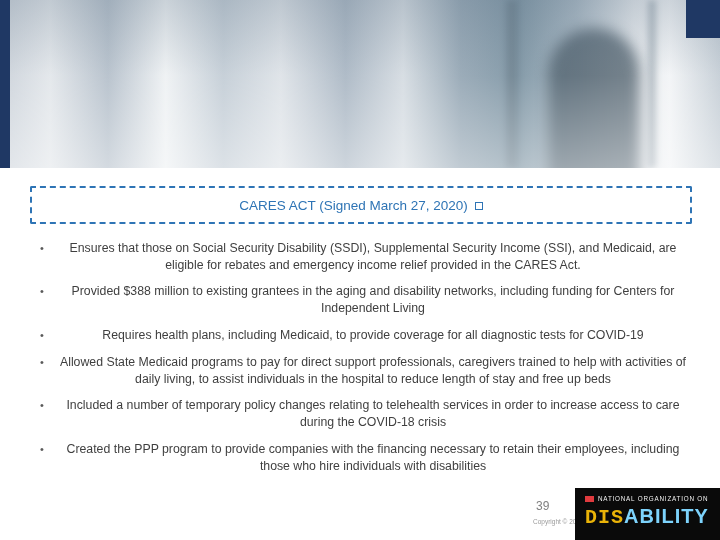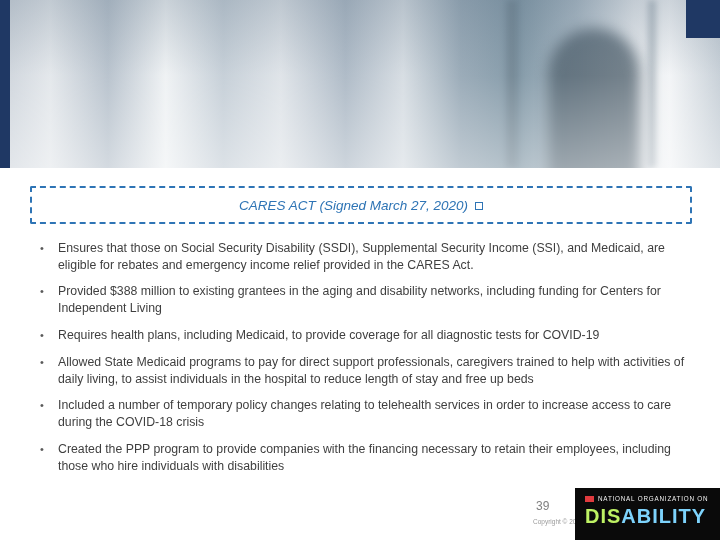--- a/index.html
+++ b/index.html
@@ -52,39 +52,39 @@
   .title-bar .title-text {
     color:#ffffff; font-size:18px; font-weight:500; letter-spacing:.6px;
   }
 
   
   .heading-box {
     position:absolute; top:186px; left:30px; right:28px; height:38px;
     border:2px dashed #2e74b5; border-radius:2px;
     display:flex; align-items:center; justify-content:center; gap:7px;
   }
-  .heading-text { color:#2e74b5; font-size:13.5px;font-style:italic; }
+  .heading-text { color:#2e74b5; font-size:13.5px; }
   .square-bullet {
     display:inline-block; width:8px; height:8px;
     border:1.5px solid #2e74b5; margin-top:1px;
   }
 
   
   .bullet-list {
     position:absolute; top:240px; left:40px; right:32px;
     list-style:none;
   }
   .bullet-list li {
     display:flex; gap:12px; margin-bottom:10px;
     color:#3f3f3f; font-size:12.3px; line-height:1.36;
   }
   .bullet-list .marker {
     color:#595959; font-size:11px; line-height:1.55; width:6px; flex:none;
   }
-  .bullet-list .text { flex:1; }
+  .bullet-list .text { flex:1;text-align:center; }
 
   
   .page-number {
     position:absolute; left:536px; top:499px;
     color:#808080; font-size:12px;
   }
   .copyright {
     position:absolute; left:533px; top:518px;
     color:#9a9a9a; font-size:6.5px;
   }
@@ -97,21 +97,21 @@
     display:flex; align-items:center; gap:4px;
     font-size:6.3px; letter-spacing:.8px; color:#f2f2f2; white-space:nowrap;
   }
   .logo-red-mark {
     display:inline-block; width:9px; height:6px; background:#e03a3e; flex:none;
   }
   .logo-main {
     font-size:20px; font-weight:bold; letter-spacing:1px; margin-top:3px;
     white-space:nowrap;
   }
-  .logo-main .dis { color:#bef264; }
+  .logo-main .dis { color:#eab308;font-family:Liberation Mono, monospace; }
   .logo-main .ability { color:#7dd3fc; }
 </style>
 </head>
 <body>
 
 <div class="slide">
 
   <div class="photo-banner">
     <div class="photo-frame f1"></div>
     <div class="photo-frame f2"></div>

